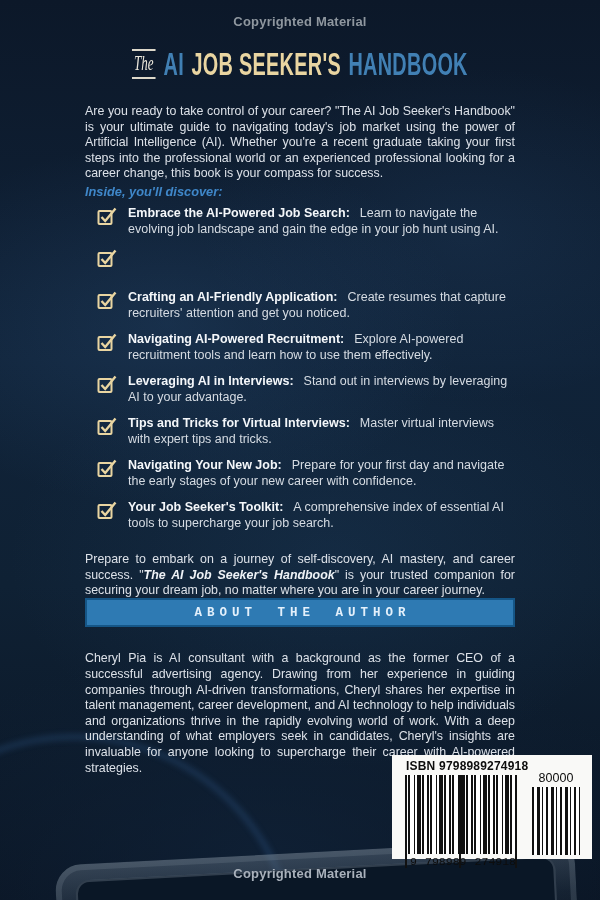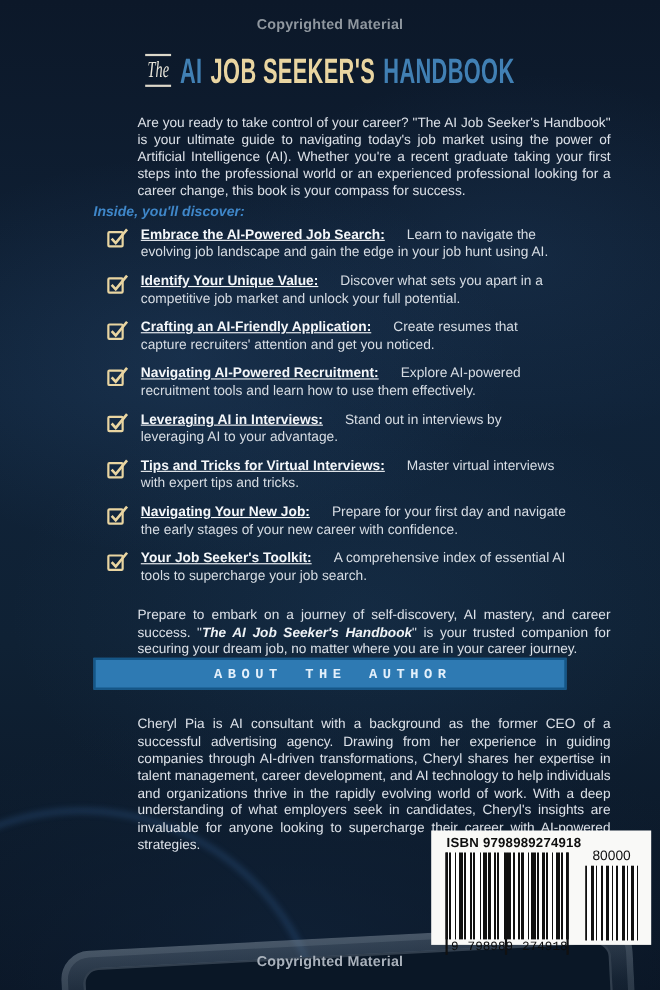--- a/index.html
+++ b/index.html
@@ -34,31 +34,31 @@
   .title-the { font-family:"Liberation Serif", serif; font-style:italic;
     font-size:21px; color:#eae6da; border-top:2px solid #ddd8ca;
     border-bottom:2px solid #ddd8ca; padding:1px 3px; line-height:1.1; }
   .title-caps { font-size:32px; font-weight:bold; letter-spacing:0.5px; line-height:1; }
   .c-blue  { color:var(--title-blue,#4180b4); }
   .c-cream { color:var(--title-cream,#e9d5a1); }
   .title-caps span + span { margin-left:12px; }
 
   .main-col { position:absolute; left:85px; top:0; width:430px; height:900px; }
   .para { position:absolute; left:0; width:430px; font-size:12.4px; line-height:15.5px;
-    color:#dce1e8; text-align:justify; text-align-last:left;margin-left:40px; }
+    color:#dce1e8; text-align:justify; text-align-last:left; }
   .intro { top:92px; }
   .discover { position:absolute; left:0; top:184px; font-size:12.8px; font-weight:bold;
     color:var(--accent-blue,#3f87c9);font-style:italic; }
   .features { position:absolute; left:0; top:205px; width:430px;
     display:flex; flex-direction:column; gap:10px; }
   .feature { display:flex; gap:11px; padding-left:12px; min-height:32px; }
   .feature-icon { flex:0 0 20px; width:20px; height:20px; margin-top:1px;
     color:var(--title-cream,#e6d3a0); }
   .feature-text { font-size:12.5px; line-height:16px; color:#d6dce3; }
-  .feature-lead { font-weight:bold; color:#f4f7fa; margin-right:20px;text-decoration:underline; }
+  .feature-lead { font-weight:bold; color:#f4f7fa; margin-right:10px; }
   .closing { top:540px; }
   .closing .book-em { font-weight:bold; font-style:italic; color:#eef2f6; }
 
   .about-bar { position:absolute; left:0; top:598px; width:430px; height:29px;
     background:var(--about-bar,#2e7ab3); border:2px solid #155687; box-sizing:border-box;
     display:flex; align-items:center; justify-content:center; }
   .about-bar-label { font-size:12.5px; font-weight:bold; letter-spacing:5px;
     word-spacing:8px; color:#e3f0fb; padding-left:5px;font-family:Liberation Mono, monospace; }
   .bio { top:639px; line-height:15.6px; }
 
@@ -112,21 +112,20 @@
              <path d="M4.5 11 L8.2 15 L18.5 2.5" fill="none" stroke="currentColor" stroke-width="2.4"></path>
           </svg>
         <div class="feature-text"><span class="feature-lead">Embrace the AI-Powered Job Search:</span><span>Learn to navigate the evolving job landscape and gain the edge in your job hunt using AI.</span></div>
       </div>
 
       <div class="feature">
         <svg class="feature-icon" viewBox="0 0 20 20">
             <rect x="1.5" y="5" width="13" height="13" rx="1" fill="none" stroke="currentColor" stroke-width="2"></rect>
              <path d="M4.5 11 L8.2 15 L18.5 2.5" fill="none" stroke="currentColor" stroke-width="2.4"></path>
           </svg>
-        <div class="feature-text"><span class="feature-lead">Identify Your Unique Value:</span><span>Discover what sets you apart in a competitive job market and unlock your full potential.</span></div>
       </div>
 
       <div class="feature">
         <svg class="feature-icon" viewBox="0 0 20 20">
             <rect x="1.5" y="5" width="13" height="13" rx="1" fill="none" stroke="currentColor" stroke-width="2"></rect>
              <path d="M4.5 11 L8.2 15 L18.5 2.5" fill="none" stroke="currentColor" stroke-width="2.4"></path>
           </svg>
         <div class="feature-text"><span class="feature-lead">Crafting an AI-Friendly Application:</span><span>Create resumes that capture recruiters' attention and get you noticed.</span></div>
       </div>
 

